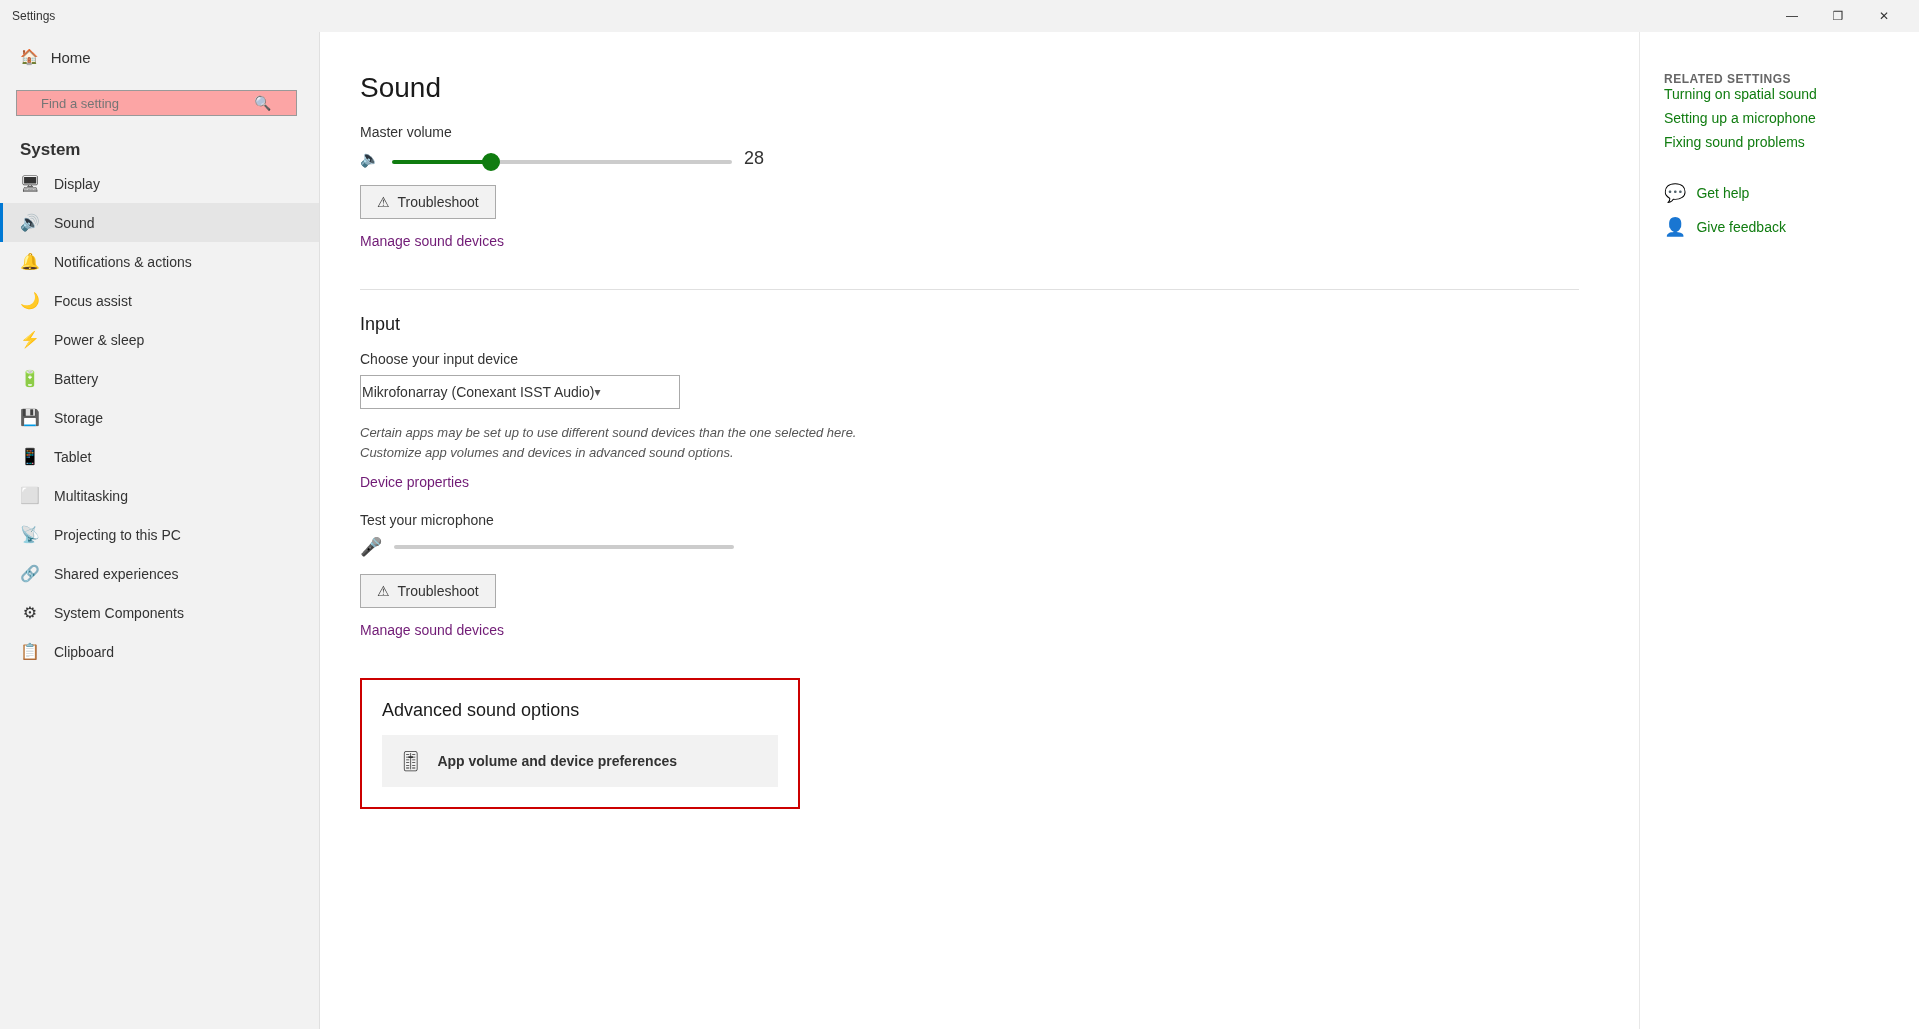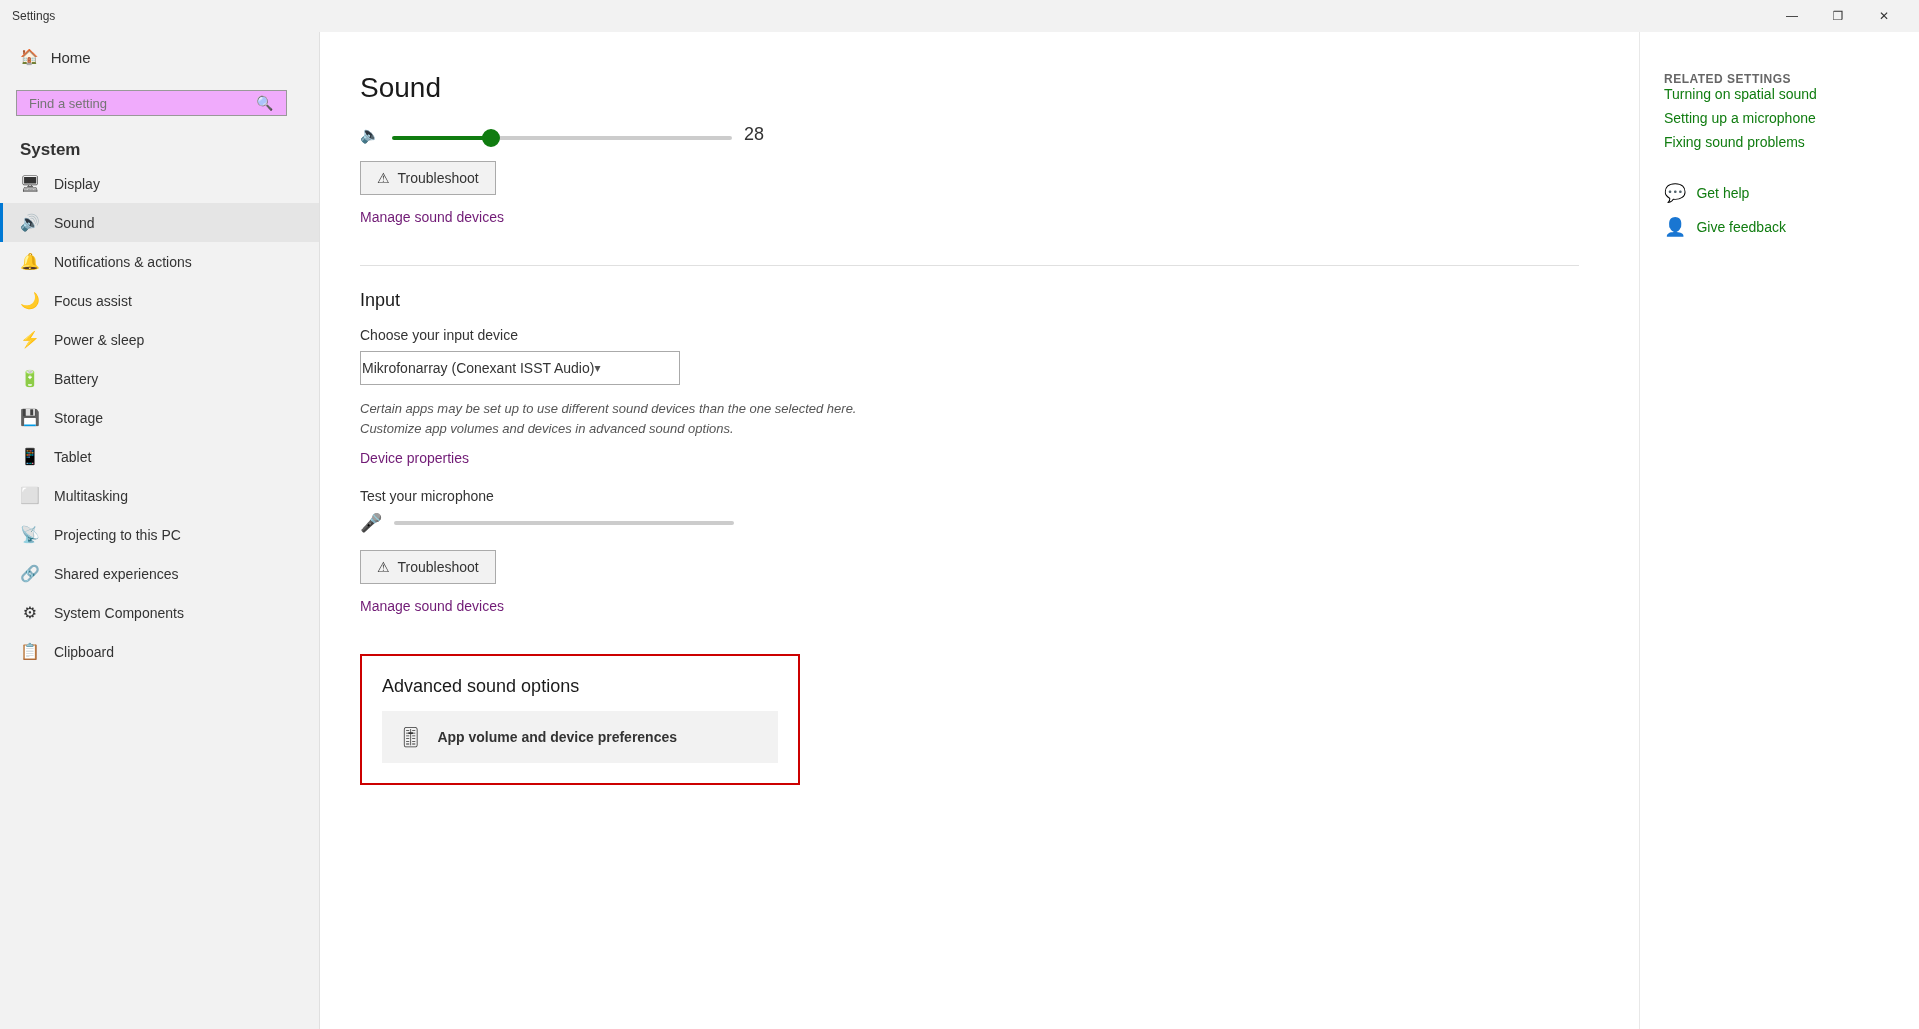--- a/index.html
+++ b/index.html
@@ -28,23 +28,23 @@
       overflow-y: auto; padding-bottom: 20px;
       border-right: 1px solid #e0e0e0;
     }
 
     .sidebar-home {
       display: flex; align-items: center; gap: 12px;
       padding: 16px 20px; cursor: pointer; font-size: 15px; color: #333;
     }
 
     .search-box {
-      margin: 8px 32px 16px 16px;
+      margin: 8px 22px 16px 16px;
       display: flex; align-items: center;
-      border: 1px solid #999; background: #f0abfc; padding: 4px 12px;
+      border: 1px solid #999; background: #fca5a5; padding: 4px 24px;
     }
     .search-box input {
       border: none; outline: none; width: 100%; font-size: 13px; background: transparent;
     }
     .search-icon-btn { background: none; border: none; cursor: pointer; color: #555; font-size: 14px; }
 
     .sidebar-section-title {
       font-size: 17px; font-weight: 600; padding: 8px 20px 4px 20px; color: #333;
     }
 
@@ -233,20 +233,21 @@
     <div class="sidebar-item">
       <span class="icon">📋</span>
       <span>Clipboard</span>
     </div>
   </div>
 
   <div class="content">
     <h1 class="page-title">Sound</h1>
 
     <div class="section">
+      <div class="label">Master volume</div>
       <div class="volume-row">
         <span class="volume-icon">🔈</span>
         <div class="slider-container">
           <input type="range" min="0" max="100" value="28" id="vol-slider" style="--val: 28.000000000000004%; background: linear-gradient(to right, rgb(16, 124, 16) 0%, rgb(16, 124, 16) 28%, rgb(204, 204, 204) 28%, rgb(204, 204, 204) 100%);">
         </div>
         <span class="volume-value">28</span>
       </div>
 
       <button class="btn-troubleshoot">
         <span>⚠</span>

